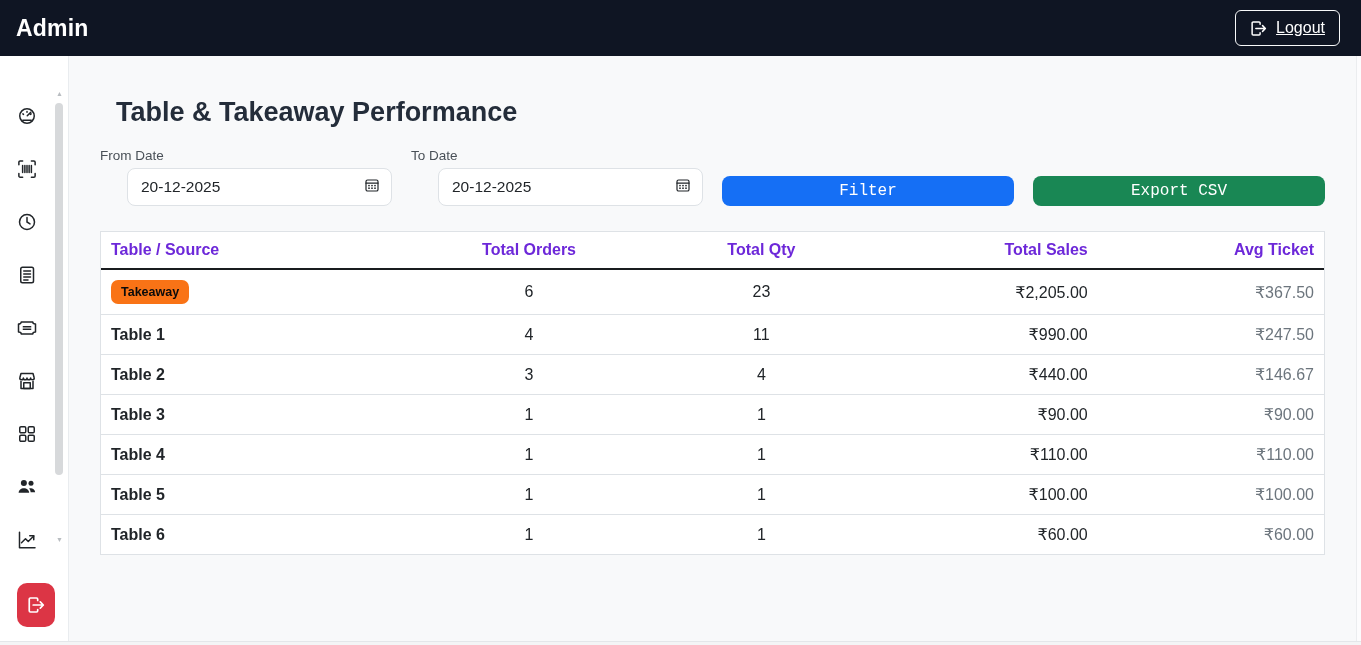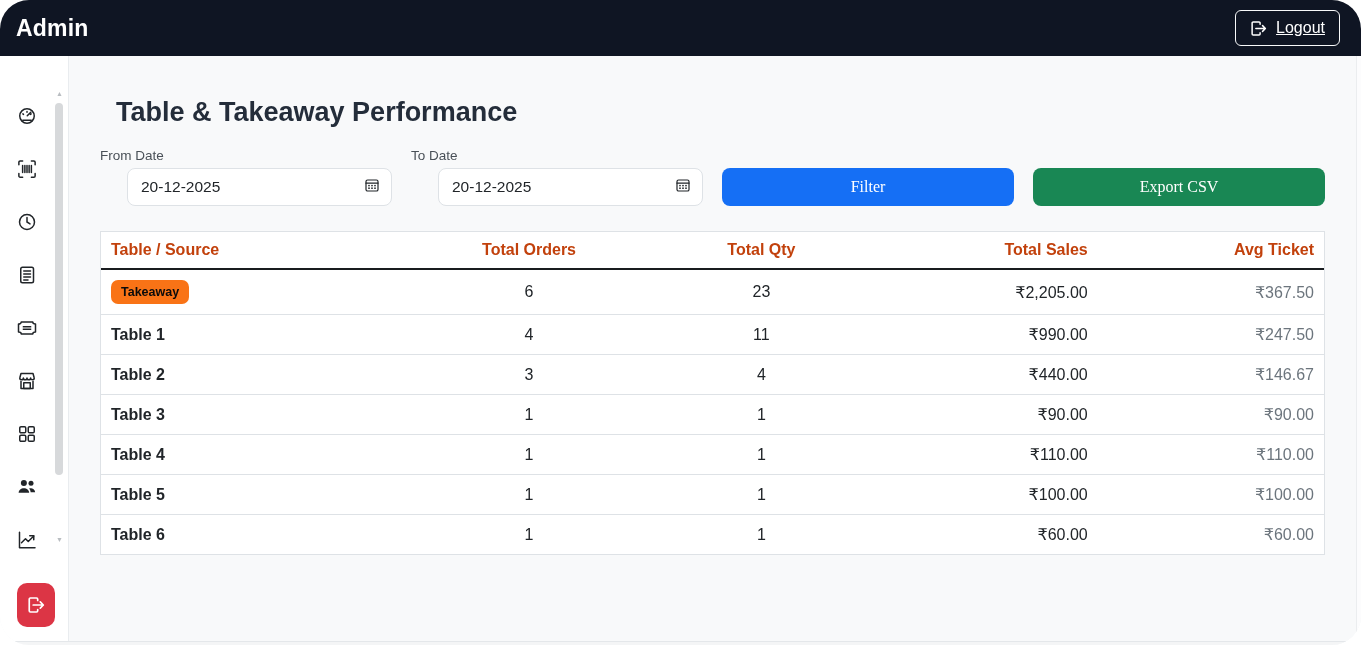--- a/index.html
+++ b/index.html
@@ -1,18 +1,18 @@
 <!DOCTYPE html>
 <html><head>
 <meta charset="utf-8">
 <style>
   * { margin:0; padding:0; box-sizing:border-box; }
   html,body { width:1361px; height:645px; }
   body { font-family:"Liberation Sans","DejaVu Sans",sans-serif; background:#fff; }
-  .screen { position:relative; width:1361px; height:645px; overflow:hidden; background:#f8f9fa;border-radius:29px; }
+  .screen { position:relative; width:1361px; height:645px; overflow:hidden; background:#f8f9fa; }
 
   
   .topbar { position:absolute; top:0; left:0; right:0; height:56px; background:#0f1523;
             display:flex; align-items:center; justify-content:space-between; padding:0 21px 0 16px; z-index:5; }
   .brand { color:#fff; font-size:23px; font-weight:700; letter-spacing:.2px; }
   .logout-btn { display:inline-flex; align-items:center; gap:9px; background:transparent; color:#fff;
                 border:1px solid #f8f9fa; border-radius:6px; padding:8px 14px; font-size:16px;
                 font-family:inherit; cursor:pointer;text-decoration:underline; }
   .logout-btn svg { display:block; }
 
@@ -34,28 +34,28 @@
   .main { position:absolute; top:56px; left:69px; right:0; bottom:0; background:#f8f9fa;
           padding:41px 36px 0 31px; }
   .page-title { font-size:27px; font-weight:700; color:#242d3a; margin-bottom:20px;margin-left:16px; }
 
   .filter-row { display:grid; grid-template-columns:repeat(4,1fr); gap:19px; align-items:end; margin-bottom:25px; }
   .field label { display:block; font-size:13.5px; color:#495057; margin-bottom:5px; }
   .date-wrap { position:relative;margin-left:27px; }
   .date-wrap input { width:100%; height:38px; border:1px solid #dee2e6; border-radius:8px; background:#fff;
                      font-family:inherit; font-size:15.5px; color:#212529; padding:0 40px 0 13px; }
   .date-wrap .cal { position:absolute; right:12px; top:50%; transform:translateY(-50%); pointer-events:auto; cursor:pointer; }
-  .btn { height:38px; border:none; border-radius:8px; color:#fff; font-family:Liberation Serif, serif; font-size:16px; cursor:pointer; }
+  .btn { height:30px; border:none; border-radius:8px; color:#fff; font-family:Liberation Mono, monospace; font-size:16px; cursor:pointer; }
   .btn-filter { background:#156ff5; }
   .btn-export { background:#198754; }
 
   
   .table-card { background:#fff; border:1px solid #dee2e6; }
   table { width:100%; border-collapse:collapse; font-size:16px; color:#212529; }
-  th { font-weight:700; text-align:left; padding:9px 10px; border-bottom:2px solid #191c1f; color:#c2410c; }
+  th { font-weight:700; text-align:left; padding:9px 10px; border-bottom:2px solid #191c1f; color:#6d28d9; }
   td { padding:10px 10px; border-top:1px solid #dee2e6; }
   tr:first-child td { border-top:none; }
   .c-src { width:24.5%; } .c-ord { width:21%; } .c-qty { width:17%; } .c-sal { width:19%; } .c-avg { width:18.5%; }
   .al-c { text-align:center; } .al-r { text-align:right; }
   td.src { font-weight:700; }
   td.avg { color:#6c757d; }
   .badge { display:inline-block; background:#f97316; color:#0b0b0b; font-weight:700; font-size:12.5px;
            padding:5px 10px; border-radius:7px; }
 
   

